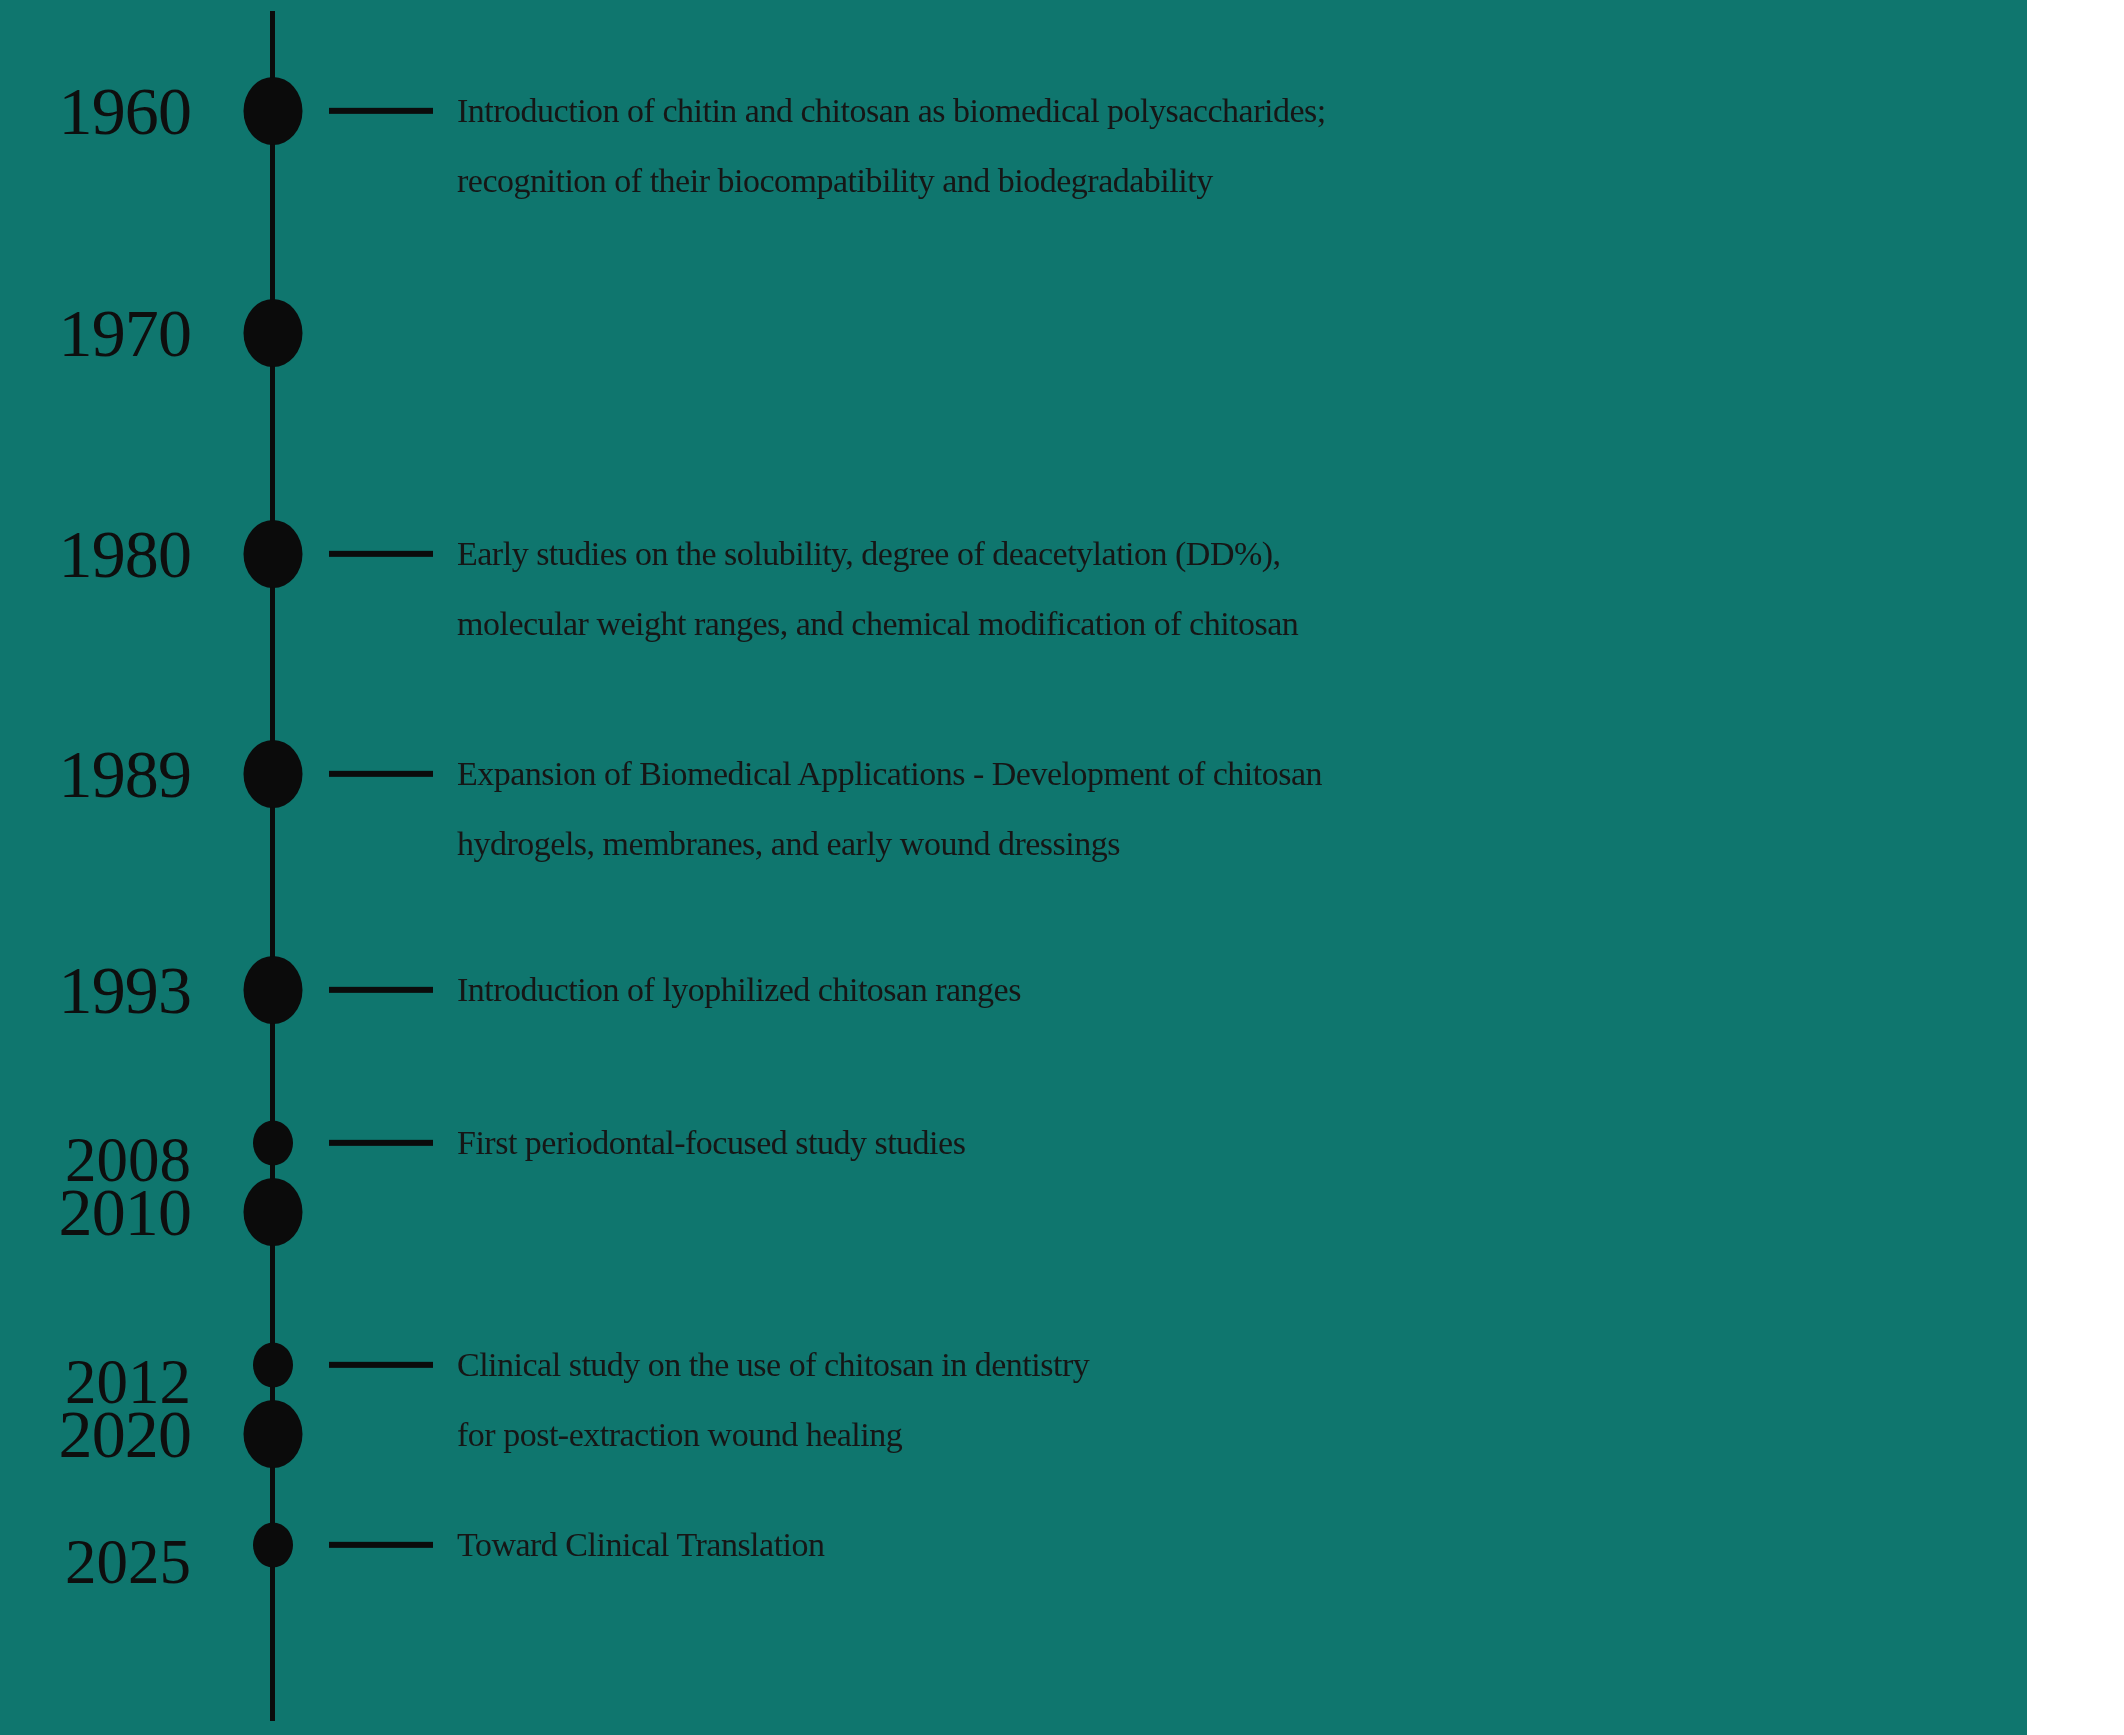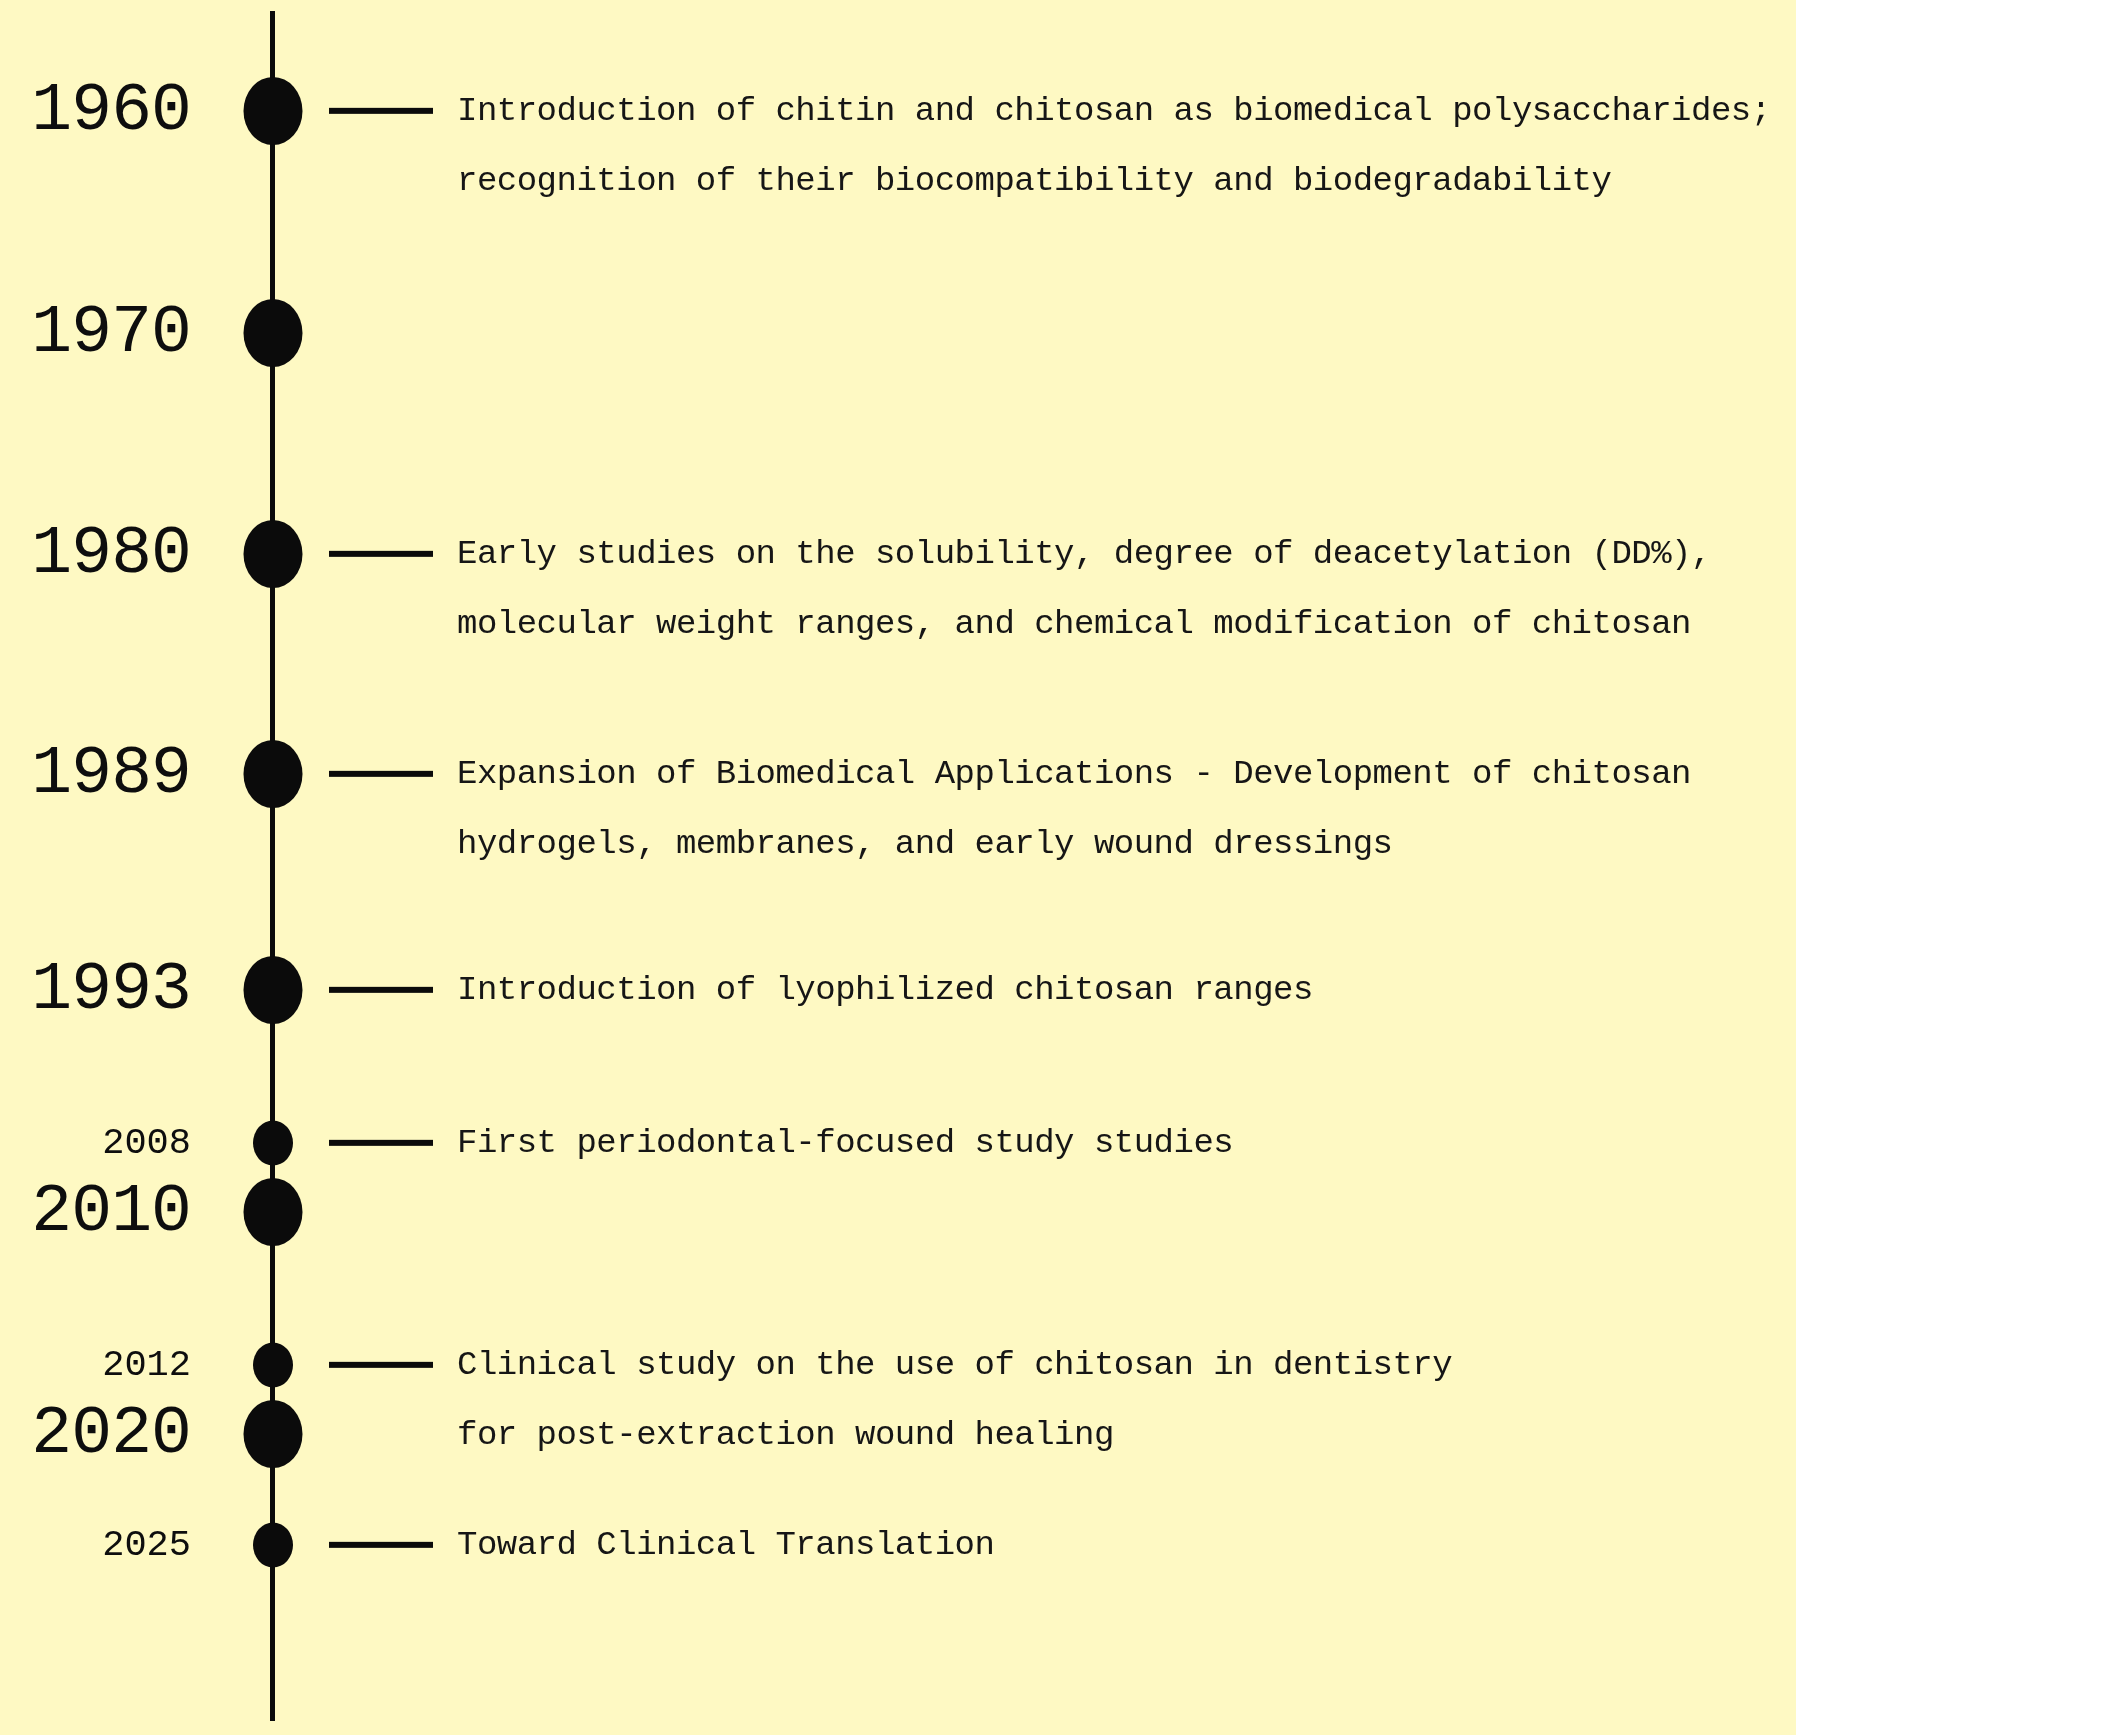--- a/index.html
+++ b/index.html
@@ -2,24 +2,24 @@
 <html style="font-size:14.4px"><head>
 <meta charset="utf-8">
 <style>
   html, body {
     margin: 0;
     padding: 0;
     background: #ffffff;
   }
   .canvas {
     position: relative;
-    width: 1796px;
+    width: 2027px;
     height: 1735px;
-    background: #fef9c3;
-    font-family: Liberation Mono, monospace;
+    background: #0f766e;
+    font-family: Liberation Serif, serif;
     color: #111111;
     overflow: hidden;
   }
   .axis-line {
     position: absolute;
     left: 270px;
     top: 10.8px;
     width: 5.4px;
     height: 1710px;
     background: #0b0b0b;
@@ -37,22 +37,23 @@
     width: 191px;
     text-align: right;
     transform: translateY(-50%);
     font-size: 68px;
     letter-spacing: -0.9px;
     color: #0e0e0e;
     white-space: nowrap;
     line-height: 1;
   }
   .year.small {
-    font-size: 37px;
+    font-size: 63px;
     letter-spacing: 0;
+    margin-top: 17px;
   }
   .dot {
     position: absolute;
     left: 273px;
     top: 0;
     transform: translate(-50%, -50%);
     background: #0b0b0b;
     border-radius: 50%;
   }
   .dot.large { width: 59px; height: 68px; }

